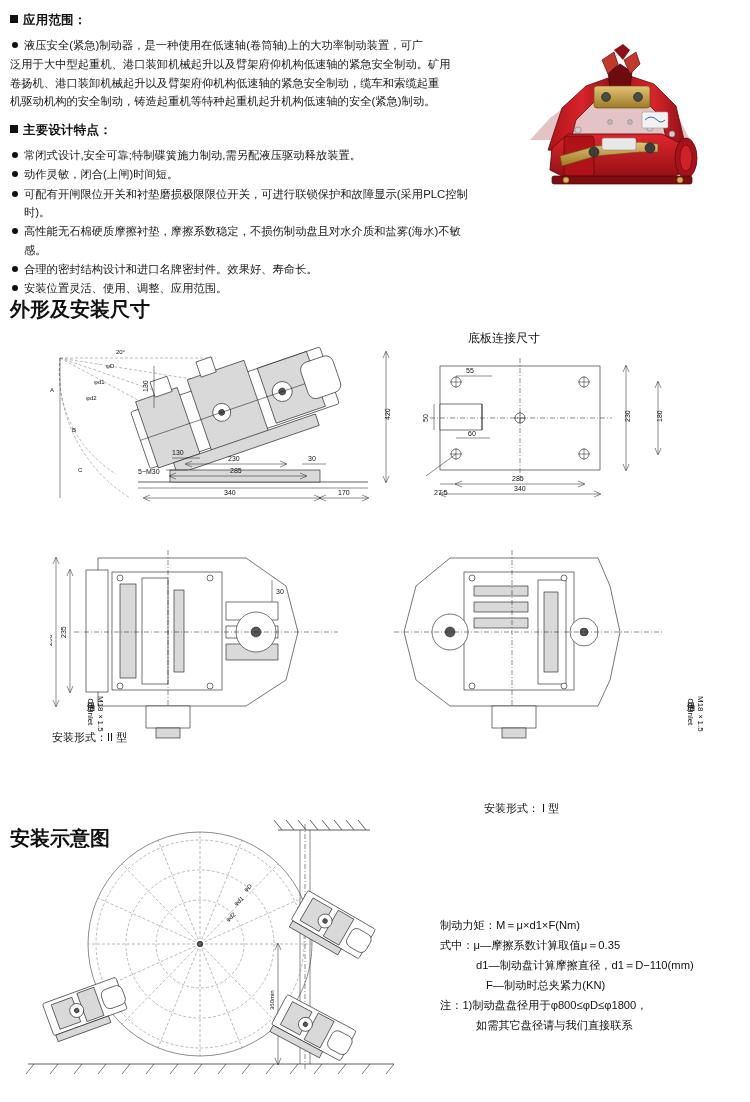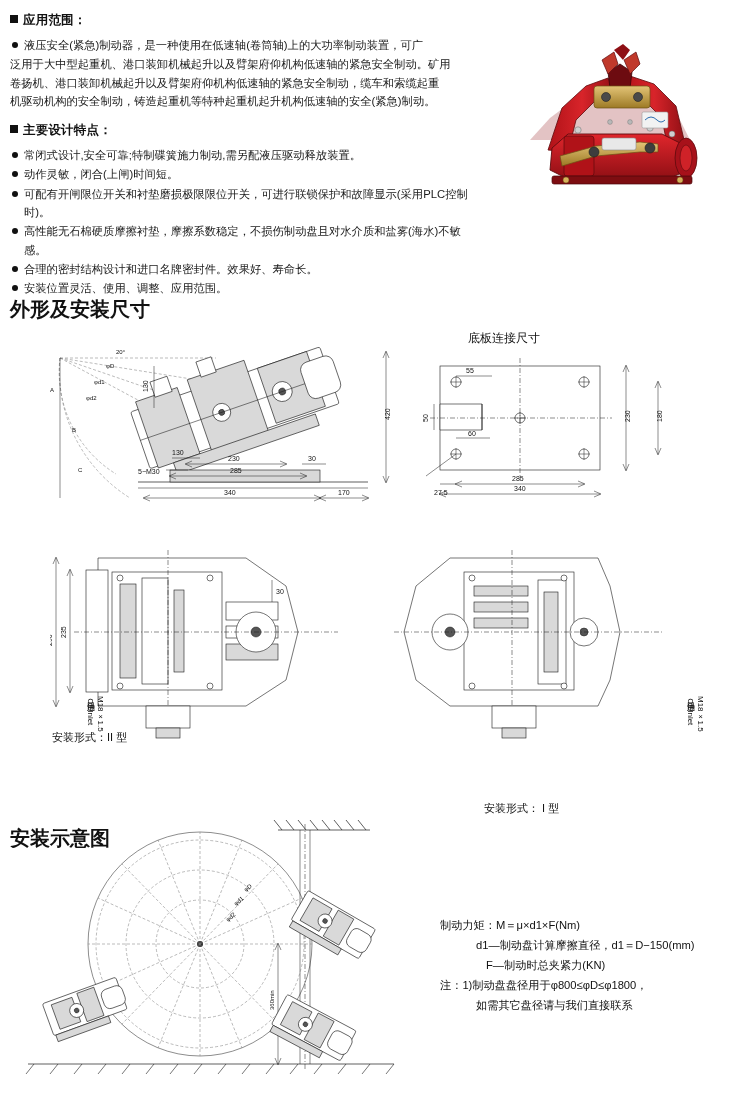--- a/index.html
+++ b/index.html
@@ -504,19 +504,20 @@
         <circle class="fillw" cx="22" cy="0" r="7"></circle>
         <circle class="fillk" cx="22" cy="0" r="2.4"></circle>
         <rect class="fillw" x="50" y="-10" width="22" height="20" rx="6"></rect>
         <rect class="fillg" x="-6" y="16" width="56" height="7"></rect>
       </g>
     </svg>
   </div>
 
   <div class="formula">
     <div>制动力矩：M＝μ×d1×F(Nm)</div>
-    <div class="ind2">d1—制动盘计算摩擦直径，d1＝D−150(mm)</div>
+    <div>式中：μ—摩擦系数计算取值μ＝0.35</div>
+    <div class="ind2">d1—制动盘计算摩擦直径，d1＝D−110(mm)</div>
     <div class="ind3">F—制动时总夹紧力(KN)</div>
     <div>注：1)制动盘盘径用于φ800≤φD≤φ1800，</div>
     <div class="ind2">如需其它盘径请与我们直接联系</div>
   </div>
 
 </div>
 
 </body></html>

